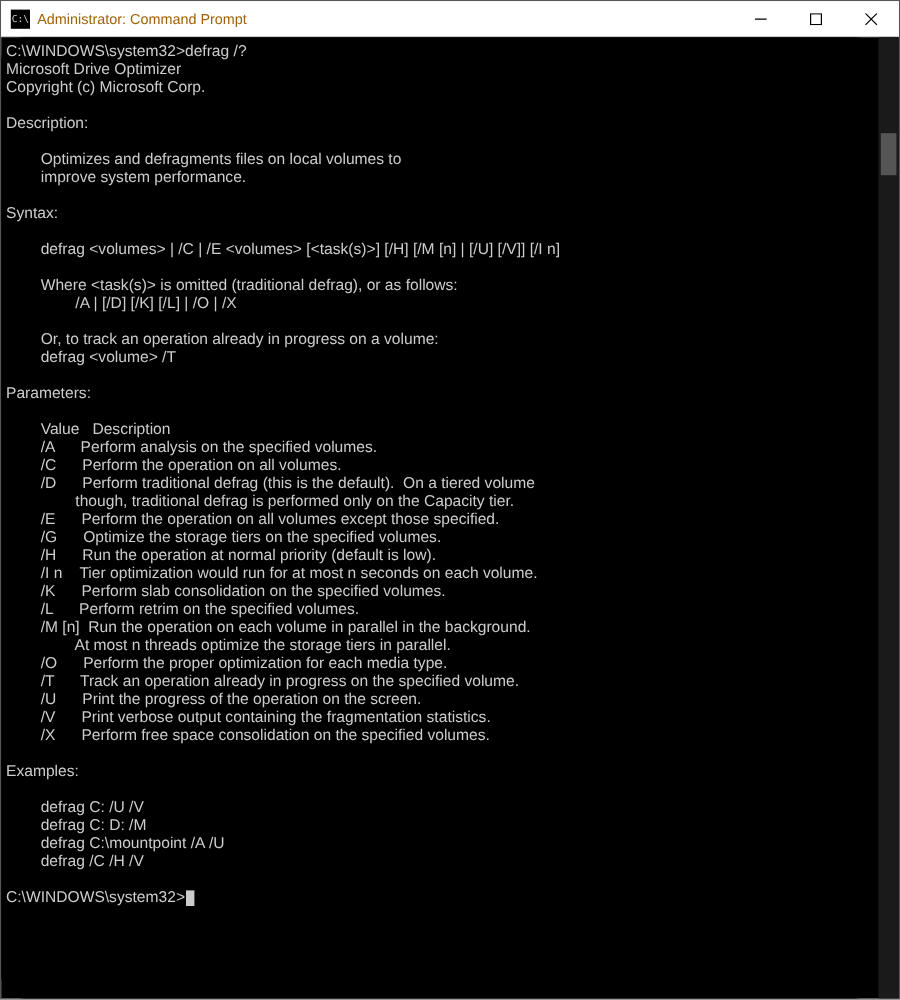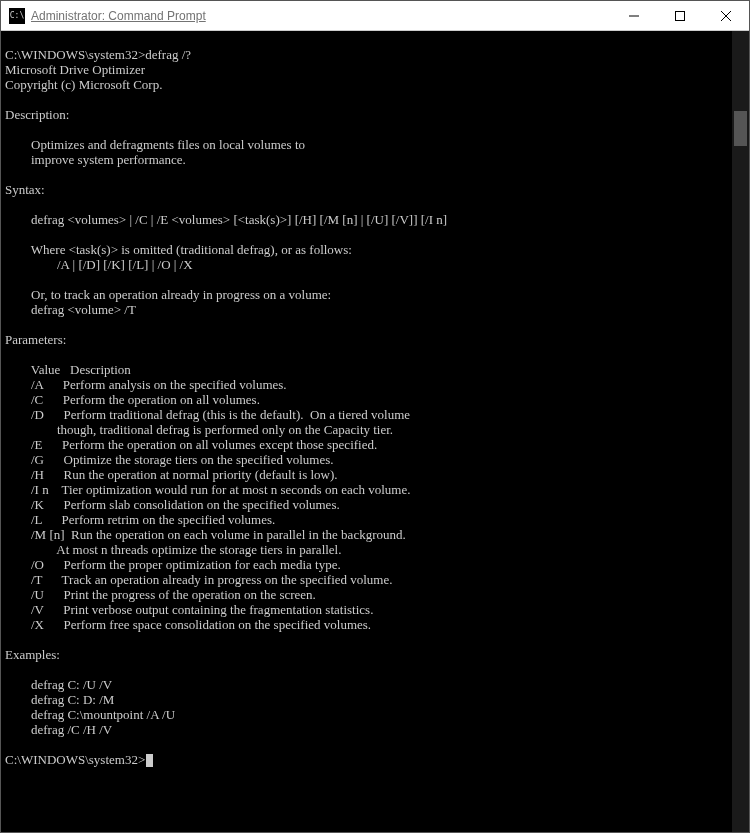--- a/index.html
+++ b/index.html
@@ -38,23 +38,22 @@
     justify-content: center;
   }
   .titlebar-icon-inner {
     color: #ccc;
     font-size: 8px;
     font-family: monospace;
     line-height: 1;
   }
   .titlebar-text {
     font-size: 12px;
-    color: #737373;
+    color: #a16207;
     flex: 1;
-    text-decoration: underline;
   }
   .titlebar-buttons {
     display: flex;
     height: 100%;
   }
   .titlebar-btn {
     width: 46px;
     height: 100%;
     display: flex;
     align-items: center;
@@ -66,24 +65,24 @@
   .terminal-wrap {
     flex: 1;
     display: flex;
     background: #000;
     position: relative;
   }
   .terminal {
     flex: 1;
     background: #000;
     color: #ccc;
-    font-family: Liberation Serif, serif;
+    font-family: Liberation Sans, sans-serif;
     font-size: 13px;
     line-height: 15px;
-    padding: 16px 2px 4px 4px;
+    padding: 4px 2px 4px 4px;
     white-space: pre;
     overflow: hidden;
     border-radius: 19px;
   }
   .scrollbar {
     width: 17px;
     background: #1a1a1a;
     position: relative;
   }
   .scrollbar-thumb {

